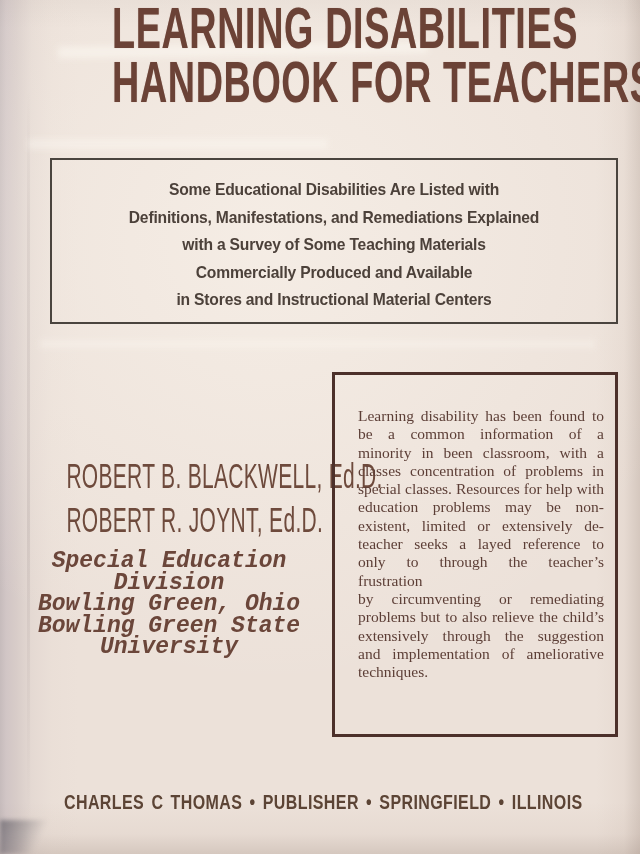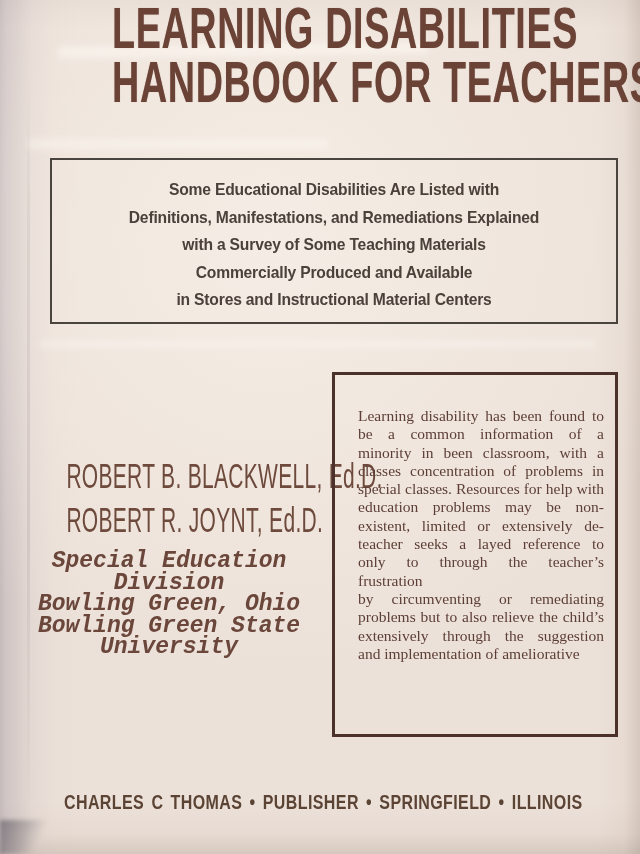--- a/index.html
+++ b/index.html
@@ -154,18 +154,19 @@
       <div class="blurb-line">classes concentration of problems in</div>
       <div class="blurb-line">special classes. Resources for help with</div>
       <div class="blurb-line">education problems may be non-</div>
       <div class="blurb-line">existent, limited or extensively de-</div>
       <div class="blurb-line">teacher seeks a layed reference to</div>
       <div class="blurb-line">only to through the teacher’s frustration</div>
       <div class="blurb-line">by circumventing or remediating</div>
       <div class="blurb-line">problems but to also relieve the child’s</div>
       <div class="blurb-line">extensively through the suggestion</div>
       <div class="blurb-line">and implementation of ameliorative</div>
+      <div class="blurb-line">techniques.</div>
     </div>
   </div>
 
   <div class="publisher-line">CHARLES C THOMAS • PUBLISHER • SPRINGFIELD • ILLINOIS</div>
 
 </div>
 
 </body></html>

